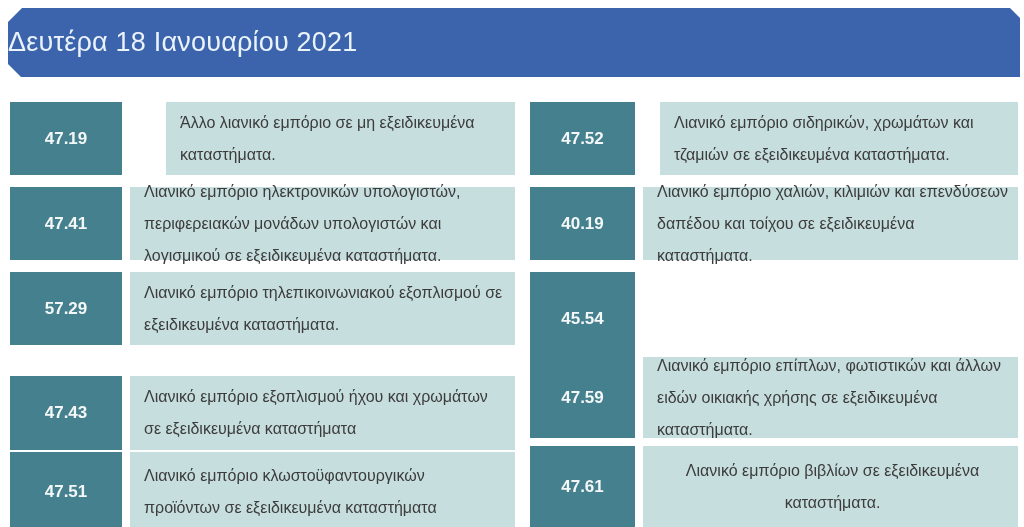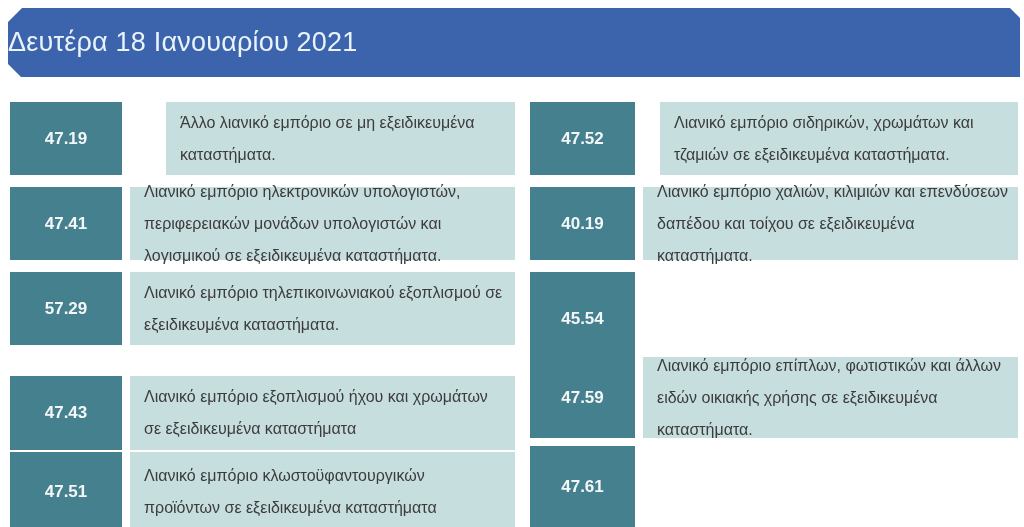--- a/index.html
+++ b/index.html
@@ -122,15 +122,16 @@
     <div class="code">45.54</div>
   </div>
 
   <div class="row">
     <div class="code">47.59</div>
     <div class="desc">Λιανικό εμπόριο επίπλων, φωτιστικών και άλλων ειδών οικιακής χρήσης σε εξειδικευμένα καταστήματα.</div>
   </div>
 
   <div class="row">
     <div class="code">47.61</div>
+    <div class="desc">Λιανικό εμπόριο βιβλίων σε εξειδικευμένα καταστήματα.</div>
   </div>
 </section>
 </div>
 
 </body></html>

